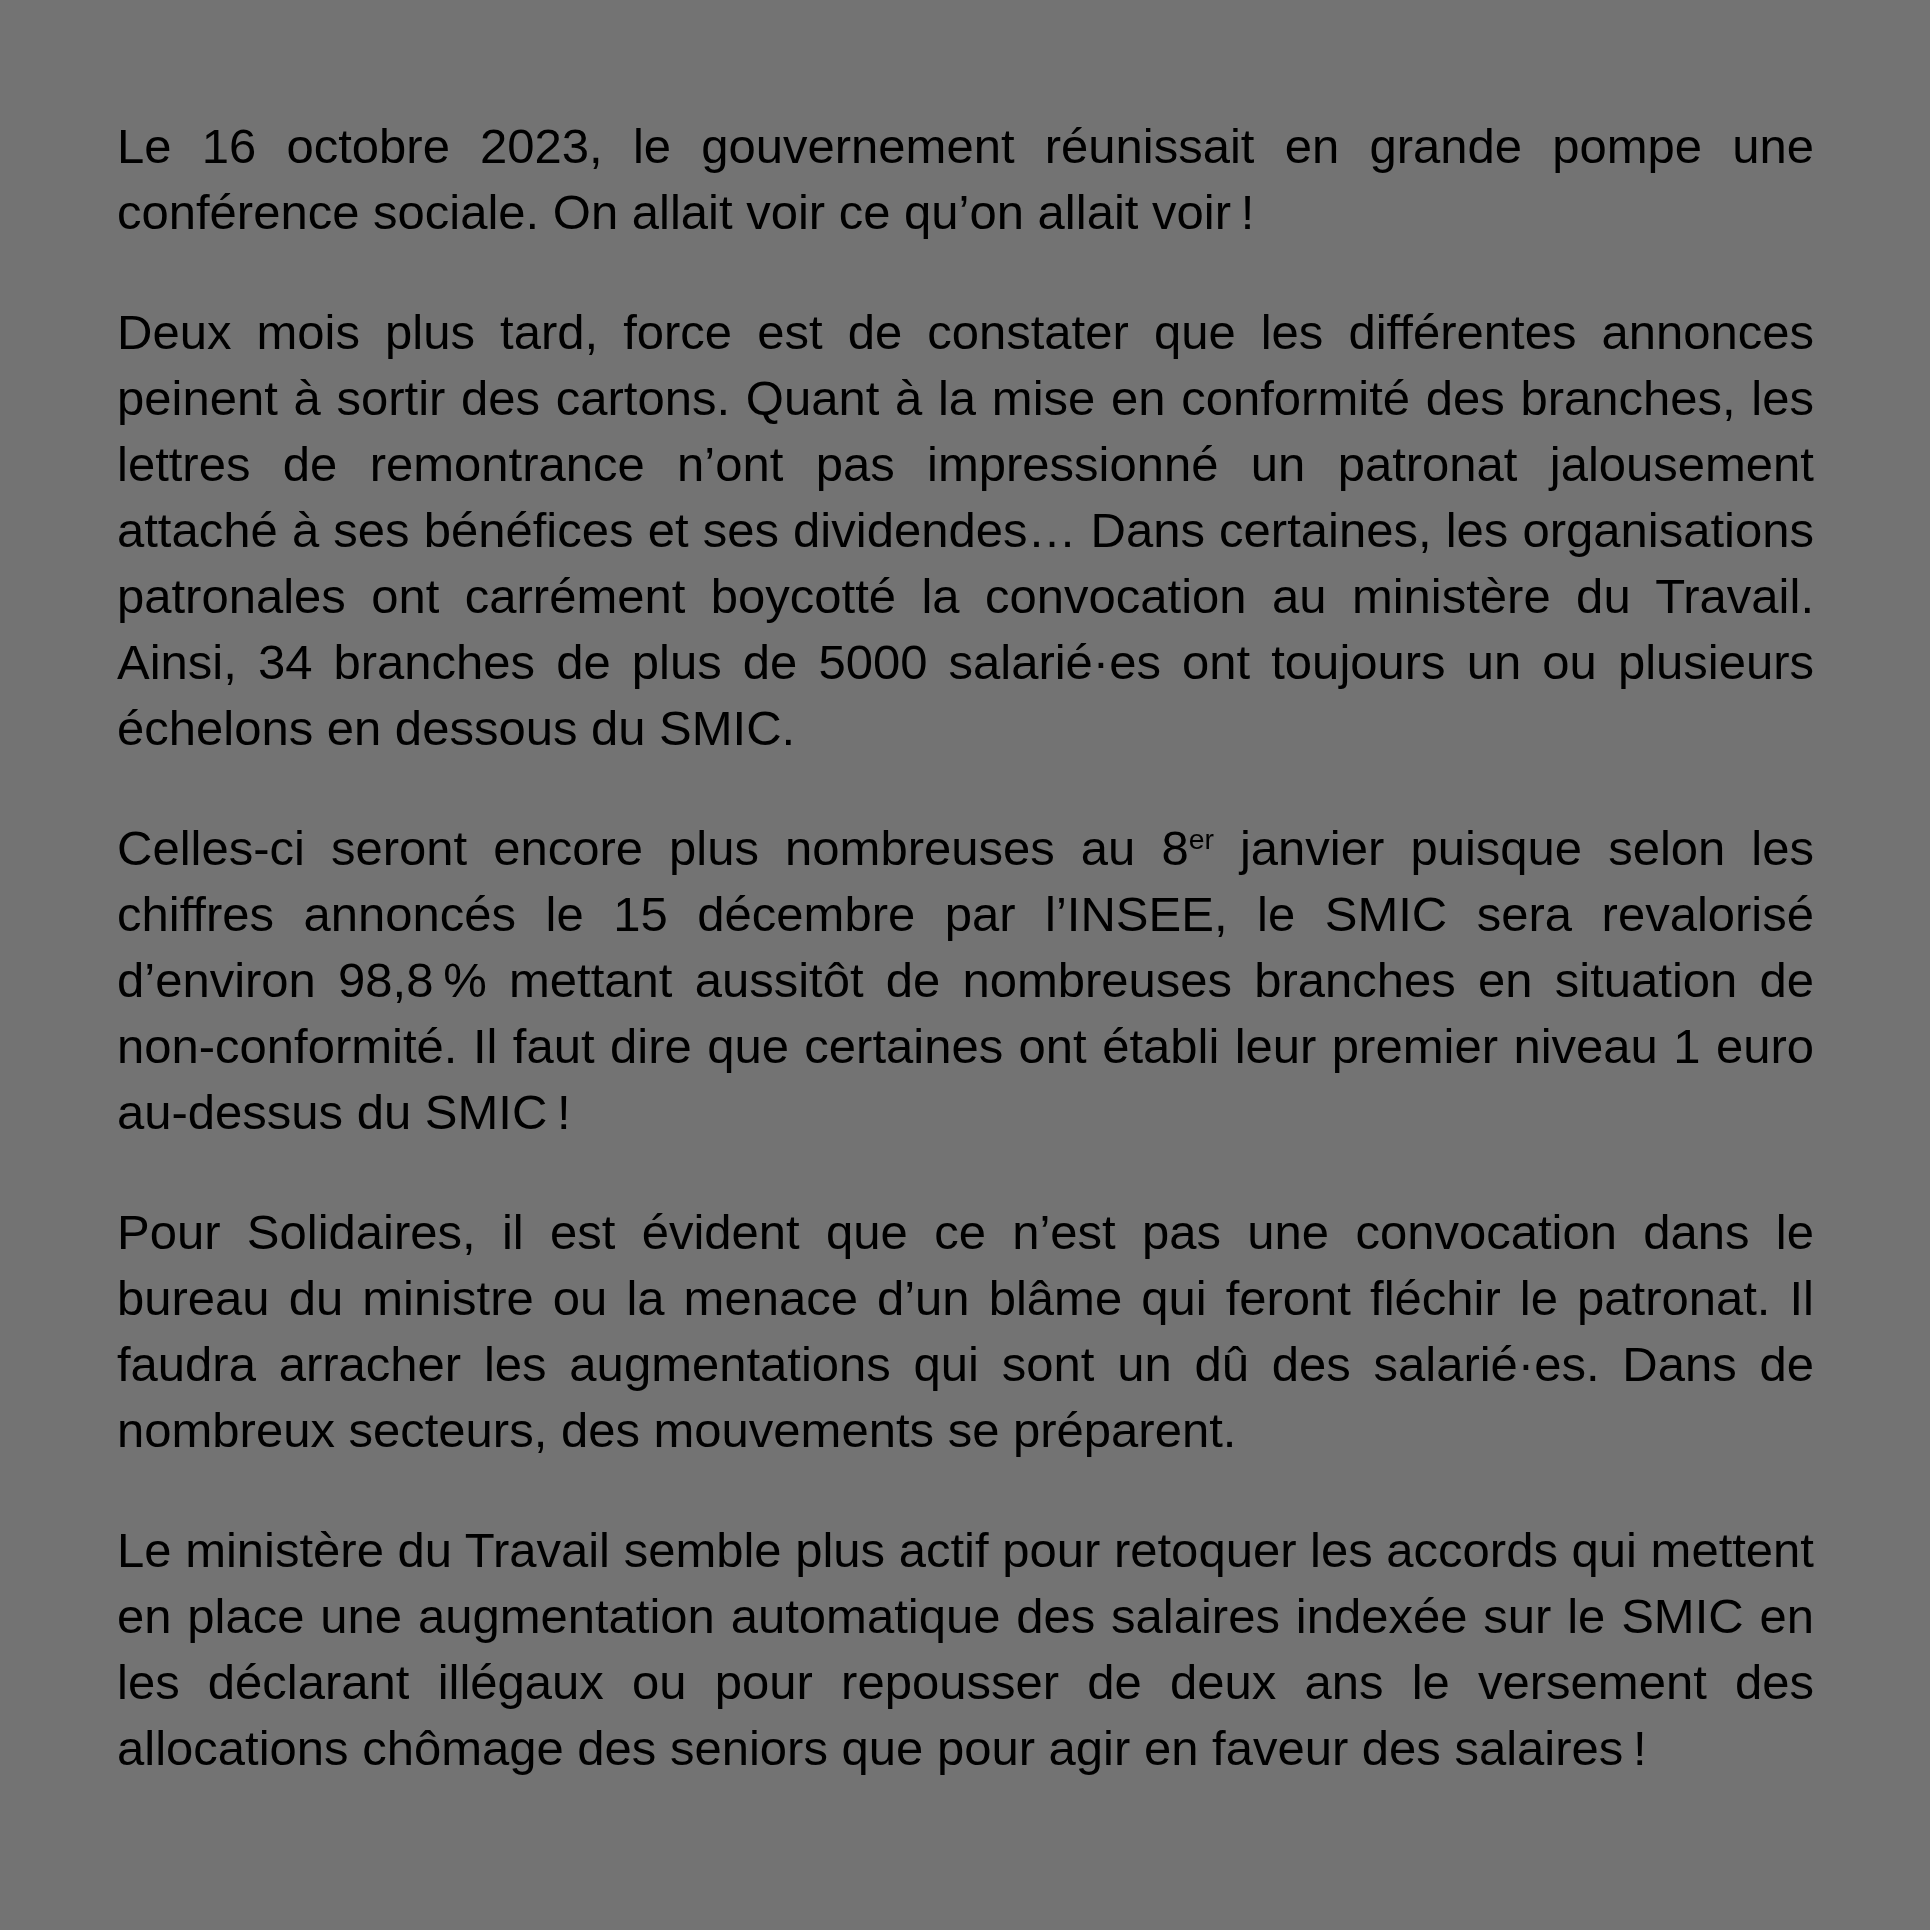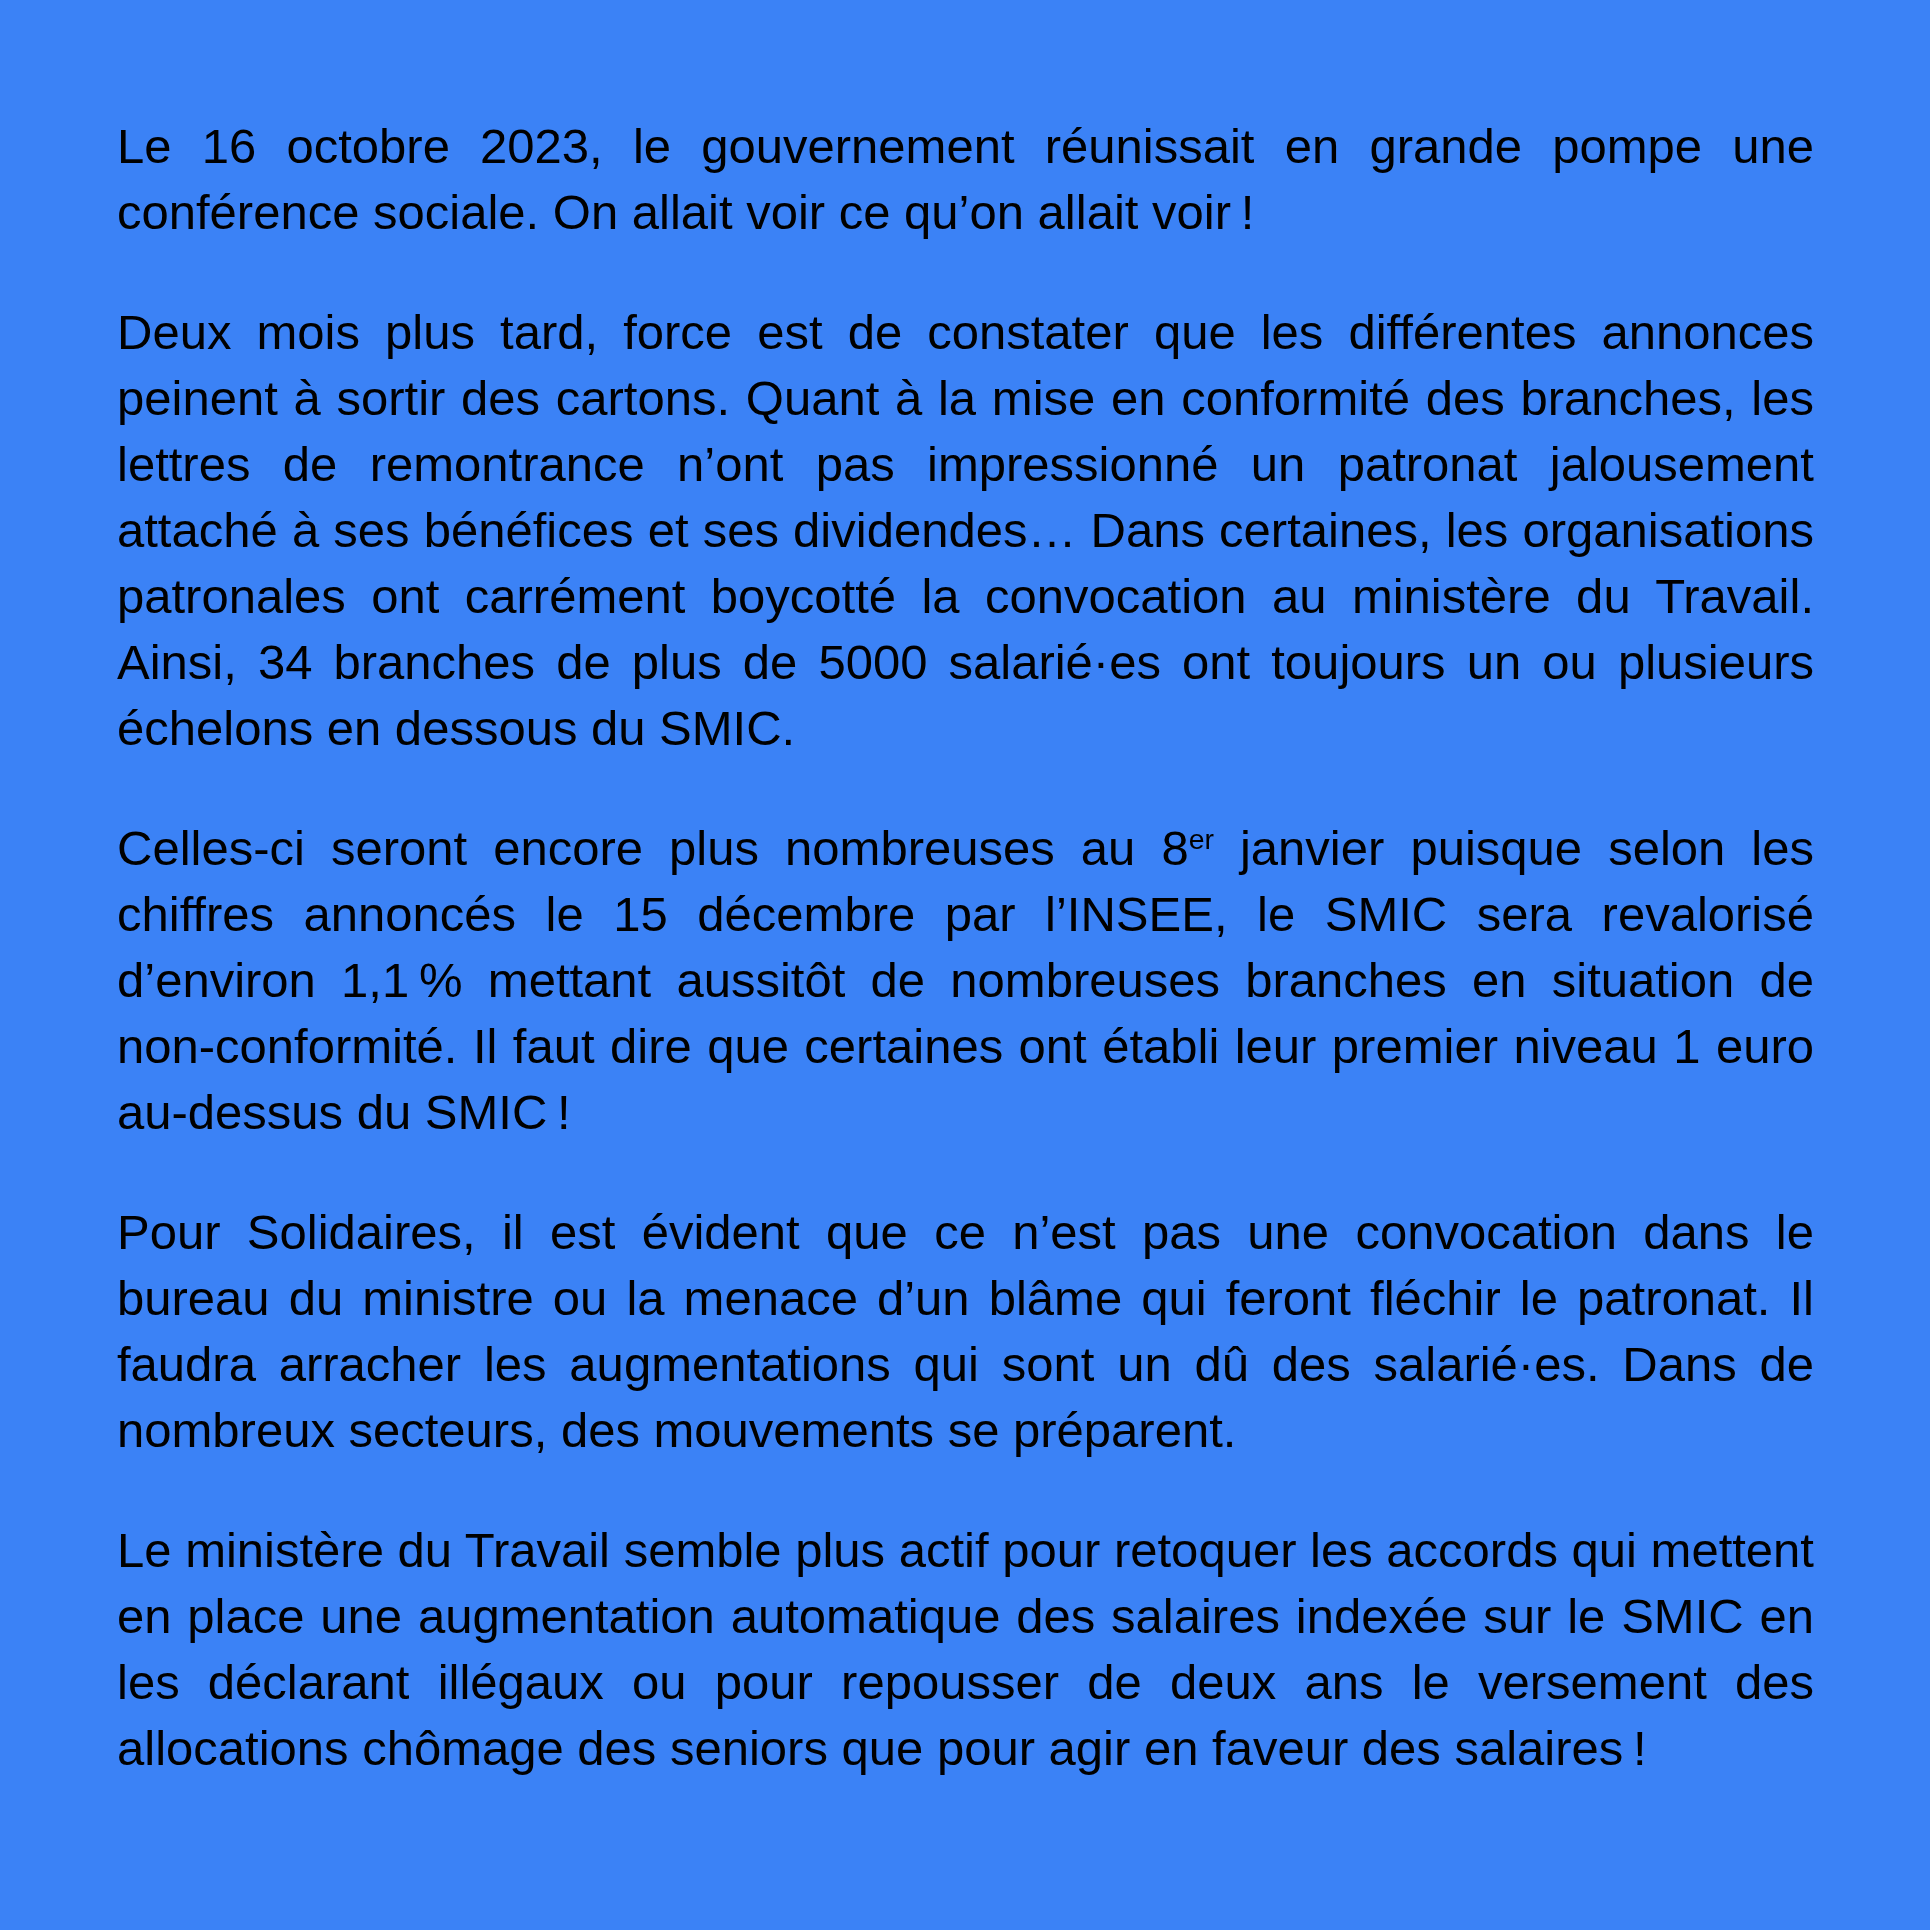--- a/index.html
+++ b/index.html
@@ -4,21 +4,21 @@
 <style>
   html, body {
     margin: 0;
     padding: 0;
     background: #ffffff;
   }
   .page {
     position: relative;
     width: 1930px;
     height: 1930px;
-    background: #3b82f6;
+    background: #737373;
     overflow: hidden;
     box-sizing: border-box;
     padding: 113px 117px 0 117px;
   }
   .article {
     width: 1697px;
     color: #000000;
     font-family: "Liberation Sans", "DejaVu Sans", sans-serif;
     font-size: 49px;
     line-height: 66px;
@@ -42,21 +42,21 @@
 <body>
 
 <div class="page">
   <div class="article">
 
     <p>Le 16 octobre 2023, le gouvernement réunissait en grande pompe une conférence sociale. On allait voir ce qu’on allait voir !</p>
 
     <p>Deux mois plus tard, force est de constater que les différentes annonces peinent à sortir des cartons. Quant à la mise en conformité des branches, les lettres de remontrance n’ont pas impressionné un patronat jalousement attaché à ses bénéfices et ses dividendes… Dans certaines, les organisations patronales ont carrément boycotté la convocation au ministère du Travail. Ainsi, 34 branches de plus de 5000 salarié·es ont toujours un ou plusieurs échelons en dessous du SMIC.</p>
 
     <p>
-      <span>Celles-ci seront encore plus nombreuses au 8</span><sup>er</sup><span> janvier puisque selon les chiffres annoncés le 15 décembre par l’INSEE, le SMIC sera revalorisé d’environ 1,1 % mettant aussitôt de nombreuses branches en situation de non-conformité. Il faut dire que certaines ont établi leur premier niveau 1 euro au-dessus du SMIC !</span>
+      <span>Celles-ci seront encore plus nombreuses au 8</span><sup>er</sup><span> janvier puisque selon les chiffres annoncés le 15 décembre par l’INSEE, le SMIC sera revalorisé d’environ 98,8 % mettant aussitôt de nombreuses branches en situation de non-conformité. Il faut dire que certaines ont établi leur premier niveau 1 euro au-dessus du SMIC !</span>
     </p>
 
     <p>Pour Solidaires, il est évident que ce n’est pas une convocation dans le bureau du ministre ou la menace d’un blâme qui feront fléchir le patronat. Il faudra arracher les augmentations qui sont un dû des salarié·es. Dans de nombreux secteurs, des mouvements se préparent.</p>
 
     <p>Le ministère du Travail semble plus actif pour retoquer les accords qui mettent en place une augmentation automatique des salaires indexée sur le SMIC en les déclarant illégaux ou pour repousser de deux ans le versement des allocations chômage des seniors que pour agir en faveur des salaires !</p>
 
   </div>
 </div>
 
 

